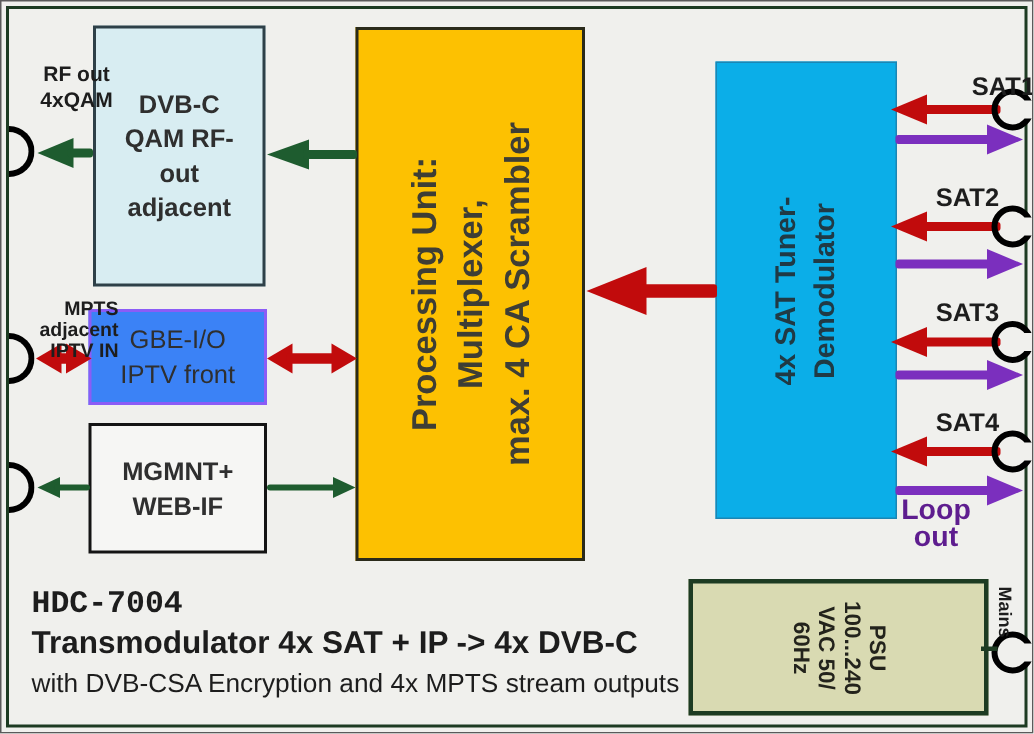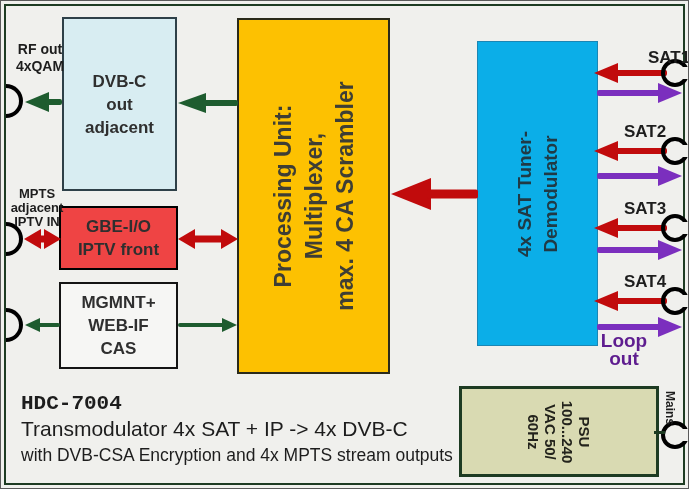--- a/index.html
+++ b/index.html
@@ -8,23 +8,23 @@
     background:#f0f0ed; border:1px solid #5a5a5a; box-sizing:border-box;
     font-family:"Liberation Sans", sans-serif; color:#1d1d1d;
   }
   .frame{position:absolute; left:3px; top:3px; right:3px; bottom:3px; border:2px solid #1d3b22; pointer-events:none;}
 
   
   .box{position:absolute; box-sizing:border-box;}
   .box-qam{left:61px; top:16px; width:115px; height:174px; background:#d8edf2; border:2px solid #2e4048;
            display:flex; align-items:center; justify-content:center; text-align:center;
            font-weight:bold; font-size:17px; line-height:23px; color:#2f2f2f;}
-  .box-gbe{left:58px; top:205px; width:119px; height:64px; background:#ef4444; border:2px solid #000000;
+  .box-gbe{left:58px; top:205px; width:119px; height:64px; background:#3b82f6; border:2px solid #8b5cf6;
            display:flex; align-items:center; justify-content:center; text-align:center;
-           font-weight:bold; font-size:17px; line-height:23px; color:#2f2f2f;}
+           font-weight:normal; font-size:17px; line-height:23px; color:#2f2f2f;}
   .box-web{left:58px; top:281px; width:119px; height:87px; background:#f6f6f4; border:2px solid #141414;
            display:flex; align-items:center; justify-content:center; text-align:center;
            font-weight:bold; font-size:17px; line-height:23px; color:#2f2f2f;}
   .box-proc{left:236px; top:17px; width:153px; height:356px; background:#fdc101; border:2px solid #2a2a1a;}
   .box-tuner{left:476px; top:40px; width:121px; height:305px; background:#0baee8; border:1px solid #1b86b4;}
   .box-psu{left:458px; top:385px; width:200px; height:91px; background:#d9dab2; border:3px solid #1d3b22;}
 
   .rot-ccw, .rot-cw{
     position:absolute; left:50%; top:50%; text-align:center; white-space:nowrap;
   }
@@ -54,59 +54,59 @@
   
   .conn-left{position:absolute; left:5px; width:13px; height:26px; border:4px solid #000;
              border-left:none; border-radius:0 17px 17px 0; background:transparent;}
   .conn-right{position:absolute; left:660px; width:20px; height:20px; border:4px solid #000; border-radius:50%;}
   .conn-right .gap{position:absolute; right:-5px; top:50%; transform:translateY(-50%);
                    width:8px; height:12px; background:#f0f0ed;}
   .psu-line{position:absolute; left:653px; top:430px; width:11px; height:3px; background:#1d3b22;}
 
   
   .lab{position:absolute; font-weight:bold;}
-  .lab-rf{left:12px; top:40px; width:54px; text-align:center; font-size:14px; line-height:17px;}
-  .lab-mpts{left:6px; top:186px; width:60px; text-align:center; font-size:13px; line-height:14px;}
+  .lab-rf{left:23px; top:40px; width:54px; text-align:center; font-size:14px; line-height:17px;}
+  .lab-mpts{left:6px; top:198px; width:60px; text-align:right; font-size:13px; line-height:14px;padding-left:12px;}
   .lab-sat{width:60px; text-align:center; font-size:17px;}
   .lab-loop{left:592px; top:331px; width:62px; text-align:center; font-size:19px; line-height:18px; color:#5e1d8f;}
   .lab-mains{left:649px; top:400px; width:40px; height:14px; text-align:center;
              font-size:12px; transform:rotate(90deg);}
 
   
   .title{position:absolute; left:20px; top:390px; width:460px;}
   .title .t1{font-weight:bold; font-size:21px; line-height:25px;font-family:Liberation Mono, monospace;}
-  .title .t2{font-weight:normal; font-size:21px; line-height:26px;}
+  .title .t2{font-weight:bold; font-size:21px; line-height:26px;}
   .title .t3{font-size:17.5px; line-height:25px; margin-top:1px;}
 </style>
 </head>
 <body>
 
 <div class="stage">
   <div class="frame"></div>
 
   <div class="box box-qam">
     <div>
       <div>DVB-C</div>
+      <div>QAM RF-</div>
       <div>out</div>
       <div>adjacent</div>
     </div>
   </div>
 
   <div class="box box-gbe">
     <div>
       <div>GBE-I/O</div>
       <div>IPTV front</div>
     </div>
   </div>
 
   <div class="box box-web">
     <div>
       <div>MGMNT+</div>
       <div>WEB-IF</div>
-      <div>CAS</div>
     </div>
   </div>
 
   <div class="box box-proc">
     <div class="rot-ccw proc-text">
       <div>Processing Unit:</div>
       <div>Multiplexer,</div>
       <div>max. 4 CA Scrambler</div>
     </div>
   </div>

